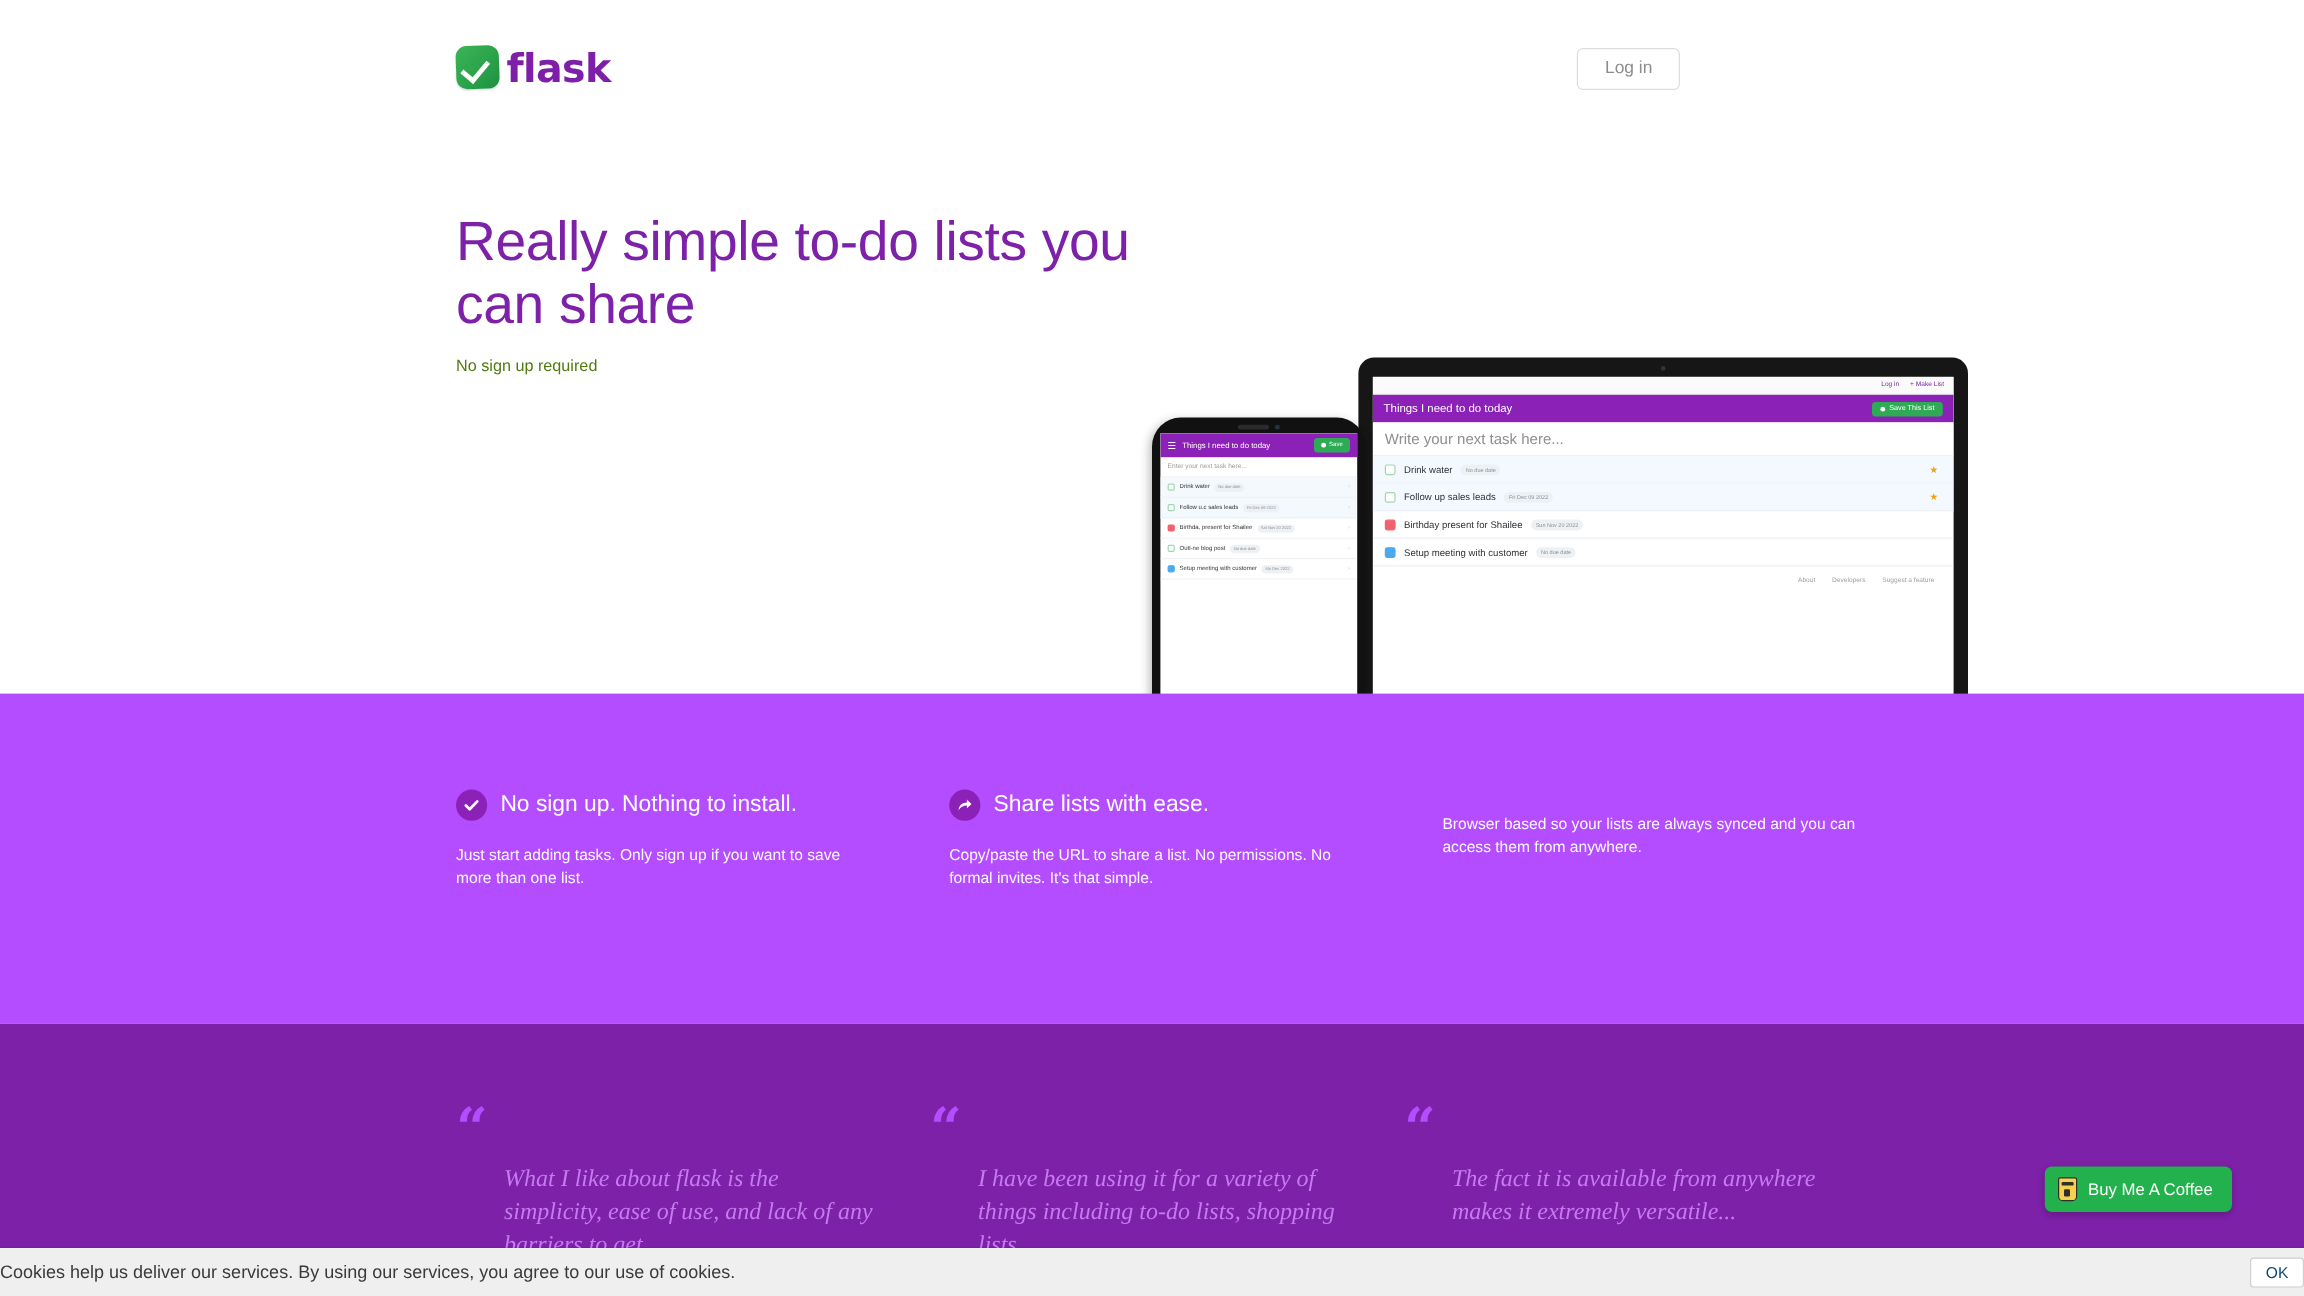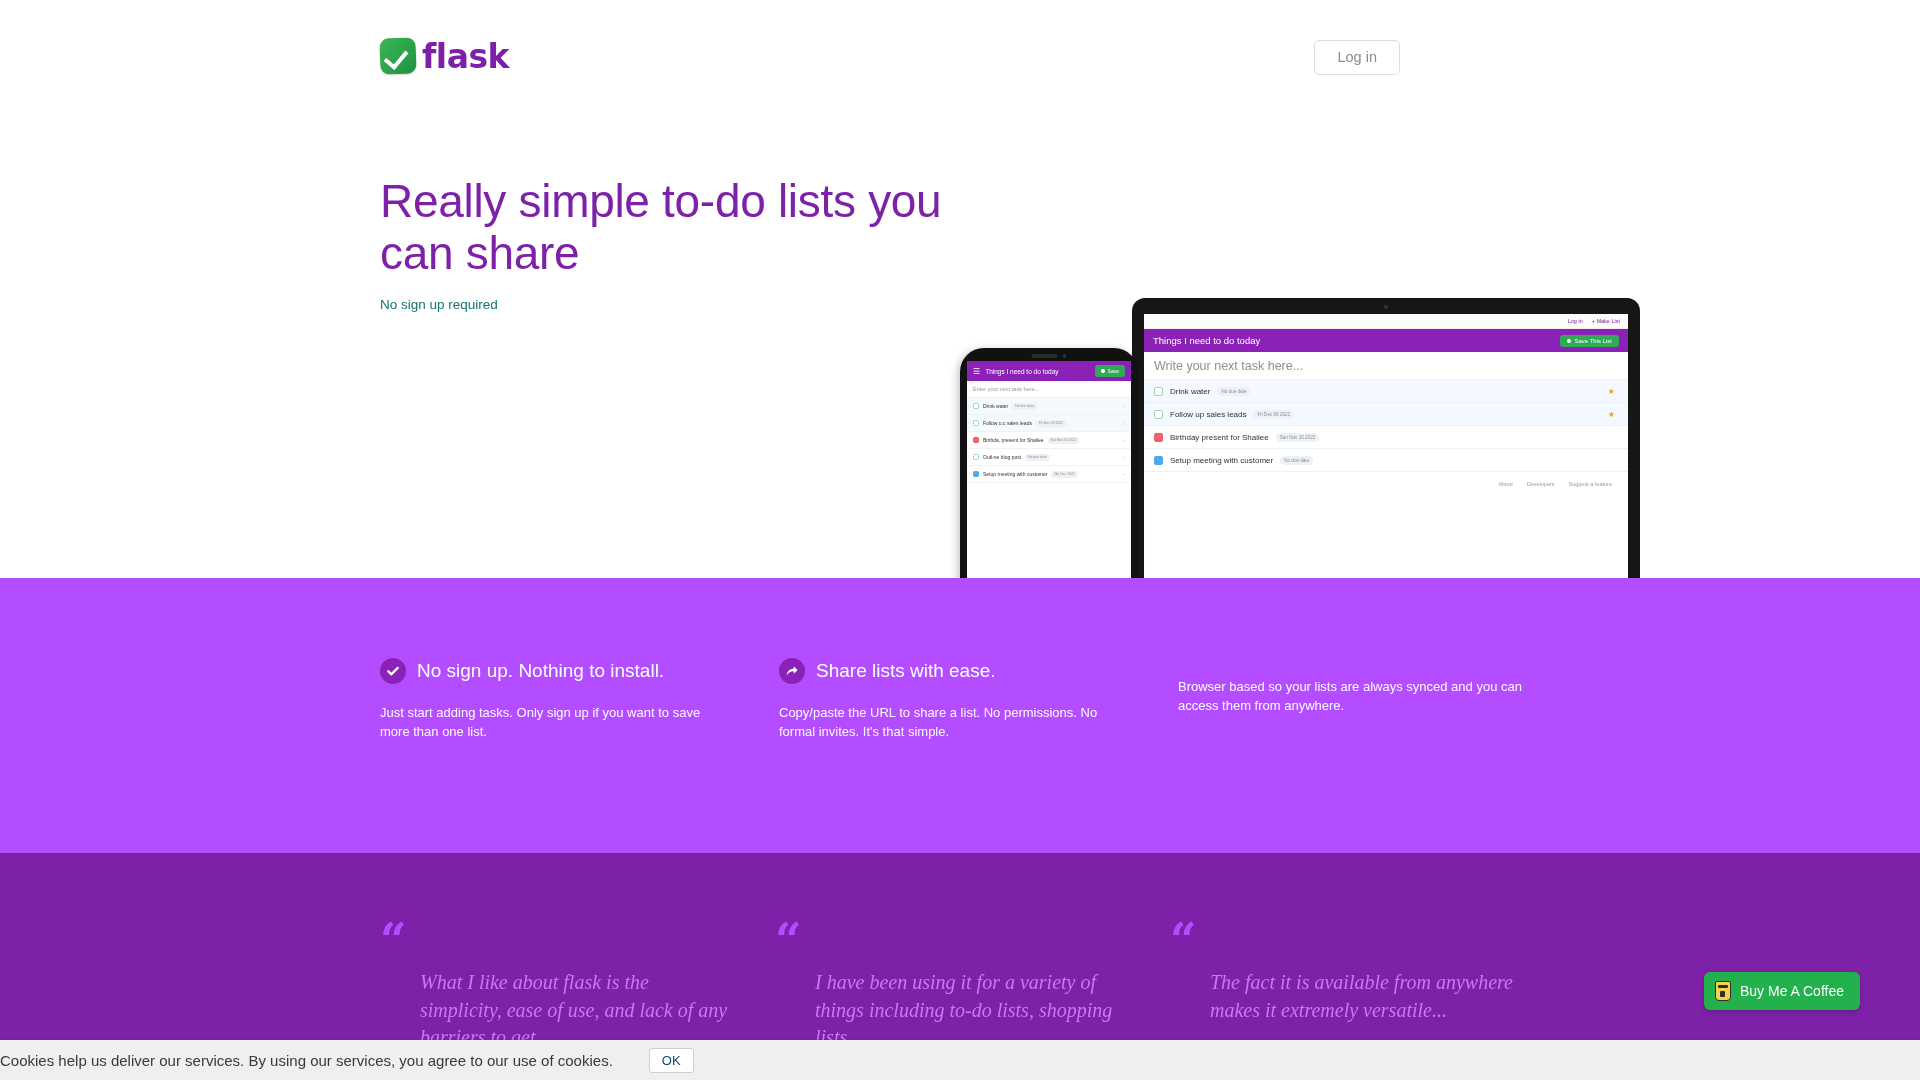--- a/index.html
+++ b/index.html
@@ -57,21 +57,21 @@
     line-height: 1.12; margin: 0 0 0 0; letter-spacing: -0.3px;
   }
   .cta-btn {
     display: block; margin-top: 52px;
     width: 326px; height: 58px;
     background: #27a84a; border: none; border-radius: 5px;
     color: #ffffff; font-size: 21px; letter-spacing: .2px;
     cursor: pointer;
     box-shadow: 0 1px 2px rgba(0,0,0,.12);
   }
-  .nosignup { margin-top: 18px; font-size: 13.5px; color: #0f766e; }
+  .nosignup { margin-top: 18px; font-size: 13.5px; color: #4d7c0f; }
 
   
   .devices { position: absolute; left: 960px; top: 20px; width: 720px; height: 440px; }
 
   
   .laptop { position: absolute; left: 172px; top: 160px; width: 508px; }
   .laptop-lid {
     width: 508px; height: 340px;
     background: #161616; border-radius: 13px 13px 3px 3px;
     padding: 16px 12px 10px 12px;
@@ -182,21 +182,21 @@
   .ph-due { font-size: 3.4px; color: #8a9099; background: #eef1f4; padding: 1.5px 3px; border-radius: 5px; white-space: nowrap; }
   .ph-chev { position: absolute; right: 6px; color: #c3c8cd; font-size: 5px; }
 
   
   .features {
     position: absolute; top: 578px; left: 0; width: 1920px; height: 275px;
     background: #b44dff;
   }
   .features-inner {
     position: absolute; left: 380px; top: 80px;
-    display: flex; gap: 4px;
+    display: flex; gap: 16px;
   }
   .feature { width: 395px; padding-right: 45px; }
   .feature-head { display: flex; align-items: center; gap: 11px; }
   .feature-icon {
     width: 26px; height: 26px; border-radius: 50%;
     background: #8c21b8; flex: none;
     display: flex; align-items: center; justify-content: center;
     color: #ffffff;
   }
   .feature-title { font-size: 19px; color: #ffffff; }
@@ -219,21 +219,21 @@
   .quote-text {
     margin-top: 16px; margin-left: 40px;
     font-family: "Liberation Serif", serif;
     font-style: italic; font-size: 20px; color: #c77af0; line-height: 1.38;
   }
 
   
   .cookiebar {
     position: absolute; bottom: 0; left: 0; width: 1920px; height: 40px;
     background: #efefef;
-    display: flex; align-items: center; justify-content: flex-start; gap: 36px;
+    display: flex; align-items: center; justify-content: space-between; gap: 13px;
     font-size: 15px; color: #3a3a3a;
     box-shadow: 0 -1px 0 rgba(0,0,0,.06);
   }
   .cookie-ok {
     background: #ffffff; border: 1px solid #cfcfcf; border-radius: 3px;
     font-size: 13px; color: #0c4a6e; padding: 4px 12px; cursor: pointer;
   }
 
   
   .coffee-btn {

